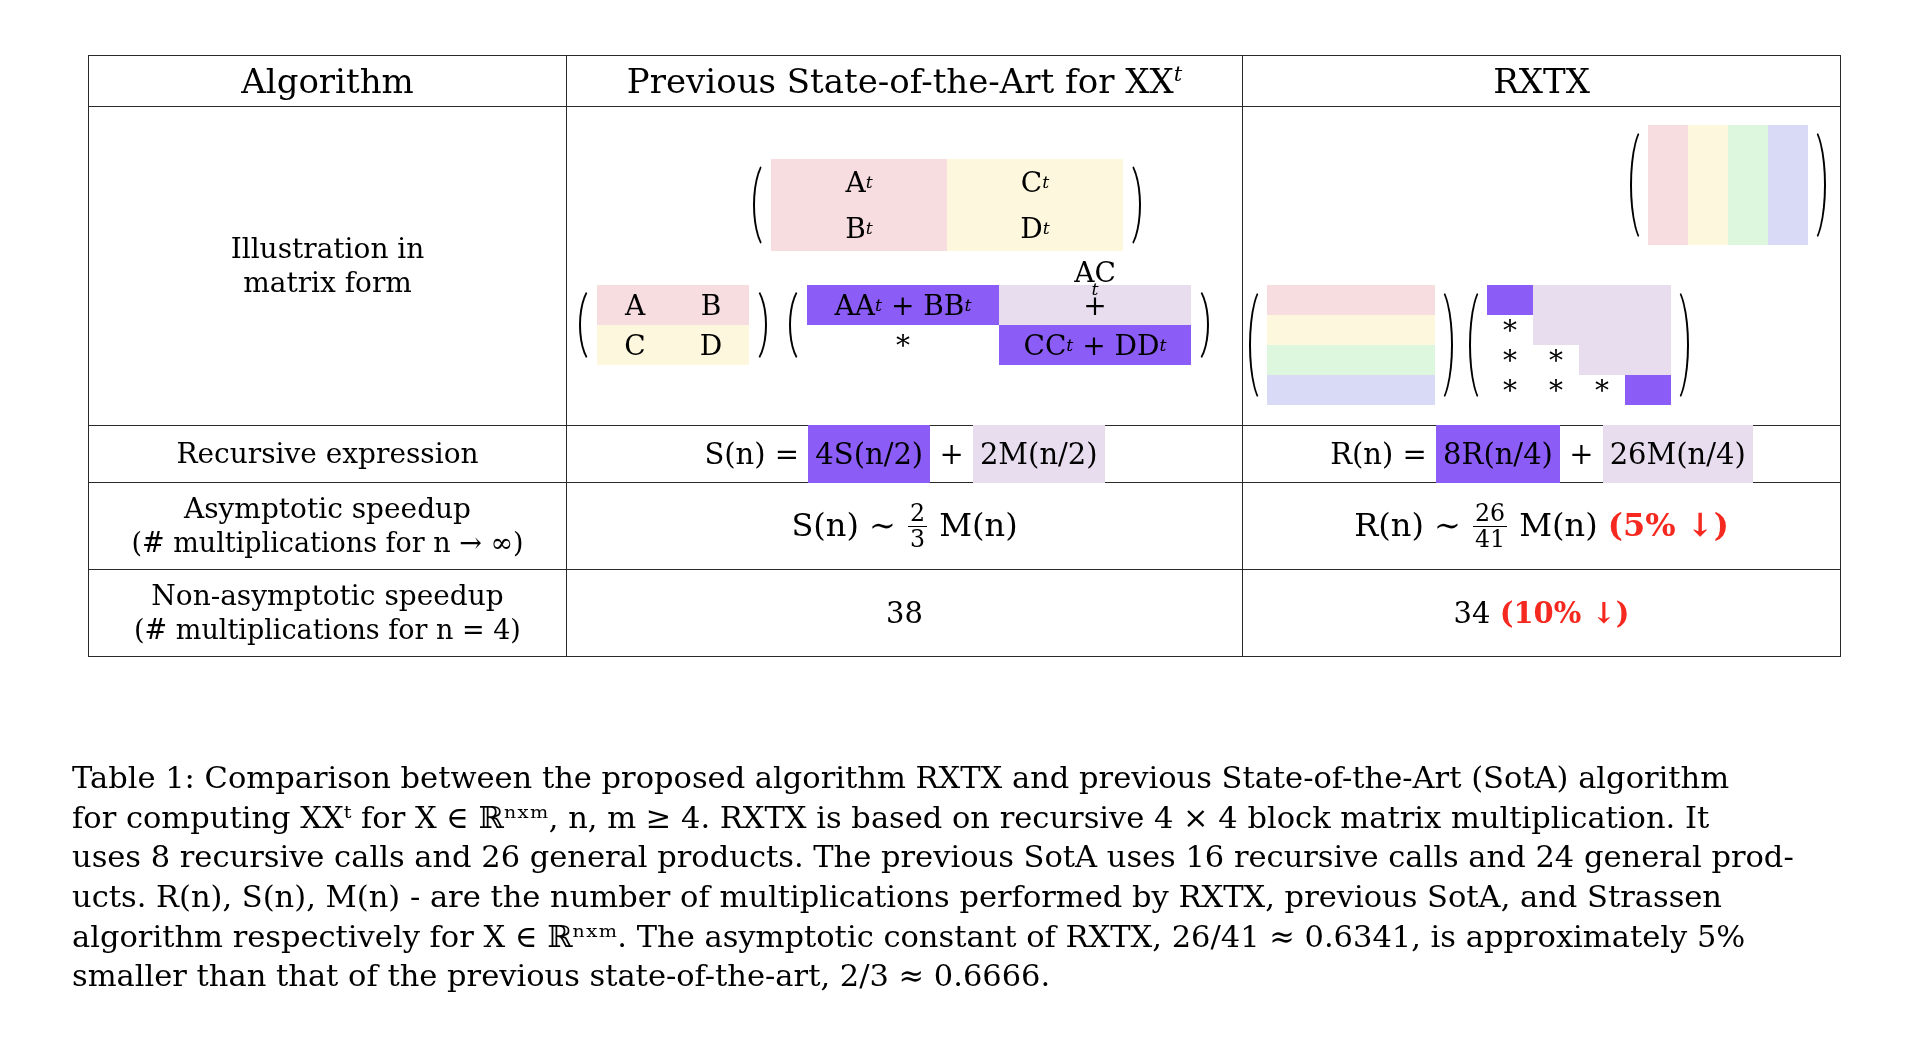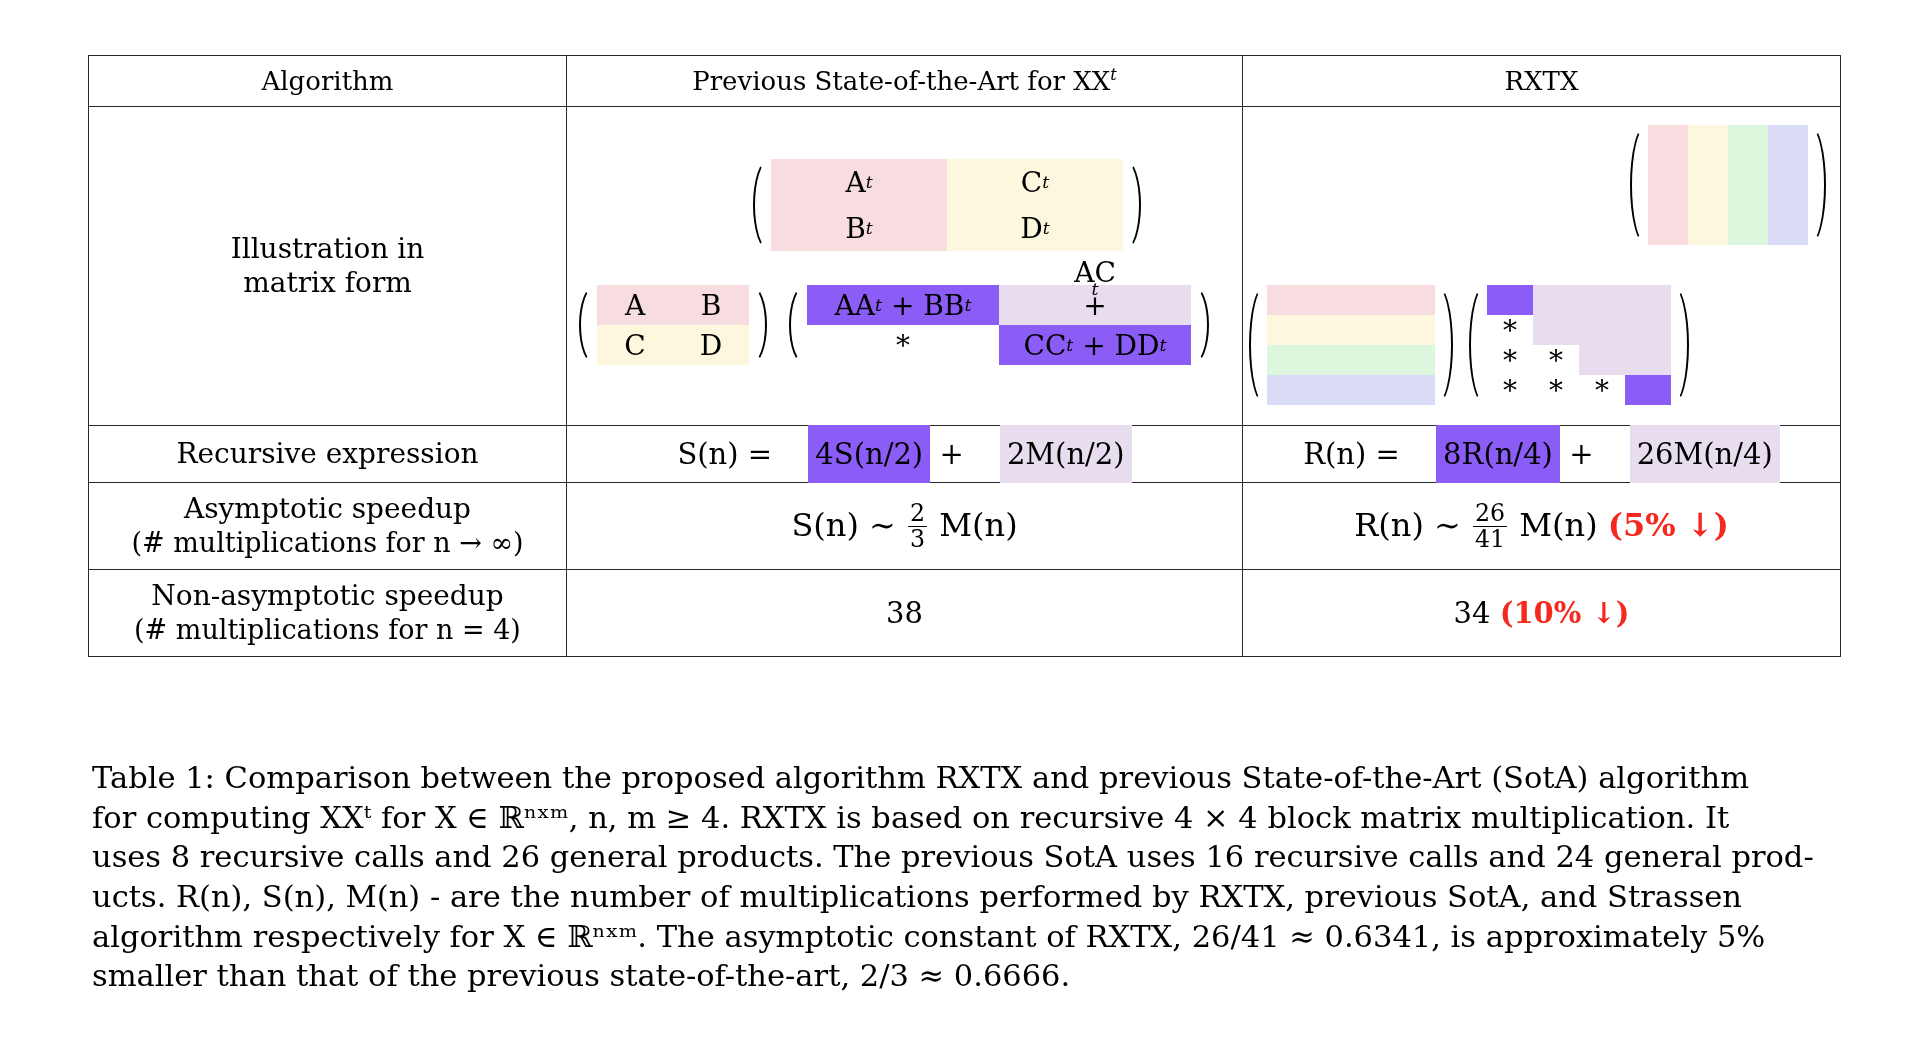--- a/index.html
+++ b/index.html
@@ -26,21 +26,21 @@
     border: 1.6px solid #2a2a2a;
     padding: 0;
     vertical-align: middle;
     text-align: center;
     font-weight: normal;
   }
   .col-alg { width: 478px; }
   .col-sota { width: 676px; }
   .col-rxtx { width: 598px; }
 
-  .hdr { height: 50px; font-size: 26px; margin-top: 14px; }
+  .hdr { height: 50px; font-size: 34px; margin-top: 14px; }
   .rowlabel { font-size: 28px; line-height: 1.22; padding: 6px 4px; }
   .rowlabel .sub { font-size: 27px; }
 
   
   .mi { font-family: "DejaVu Serif","Liberation Serif",serif; }
   sup.t { font-size: 0.62em; font-style: italic; vertical-align: super; line-height: 0; }
 
   
   .mwrap { display: inline-flex; align-items: stretch; vertical-align: middle; }
   .paren {
@@ -91,21 +91,21 @@
 
   
   .rxtx-top { position: absolute; right: 14px; top: 18px; }
   .rxtx-bottom {
     position: absolute; left: 6px; top: 178px;
     display: flex; align-items: center; gap: 16px;
   }
 
   
   .expr-cell { height: 56px; font-size: 29px; }
-  .hl { padding: 12px 7px; margin-left: 27px; }
+  .hl { padding: 12px 7px; }
 
   
   .frac {
     display: inline-block; vertical-align: -0.42em;
     text-align: center; font-size: 0.74em; line-height: 1.02;
     margin: 0 2px;
   }
   .frac .num { display: block; border-bottom: 1.4px solid #000; padding: 0 2px; }
   .frac .den { display: block; padding: 0 2px; }
 
@@ -117,21 +117,21 @@
   
   .caption {
     position: absolute;
     left: 72px; top: 758px;
     width: 1786px;
     font-size: 30.5px;
     line-height: 1.30;
     text-align: justify;
     text-align-last: left;
   }
-  .caption .line { display: block; white-space: nowrap; margin-left: 20px; }
+  .caption .line { display: block; white-space: nowrap; }
 </style>
 </head>
 <body>
 
 <div class="page">
 
   <table class="cmp">
     <colgroup>
       <col class="col-alg">
         <col class="col-sota">

